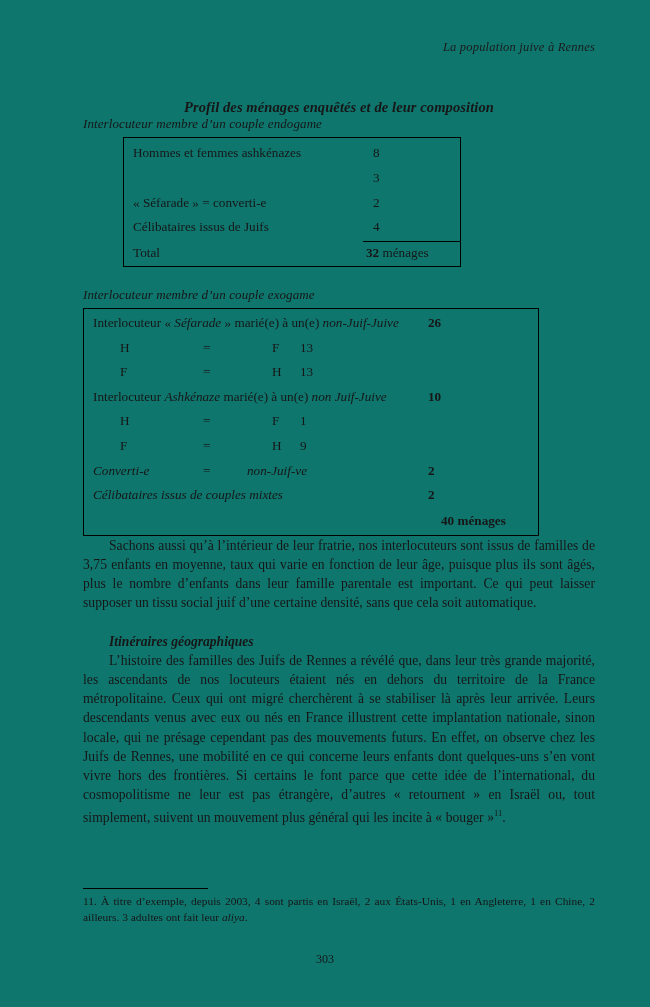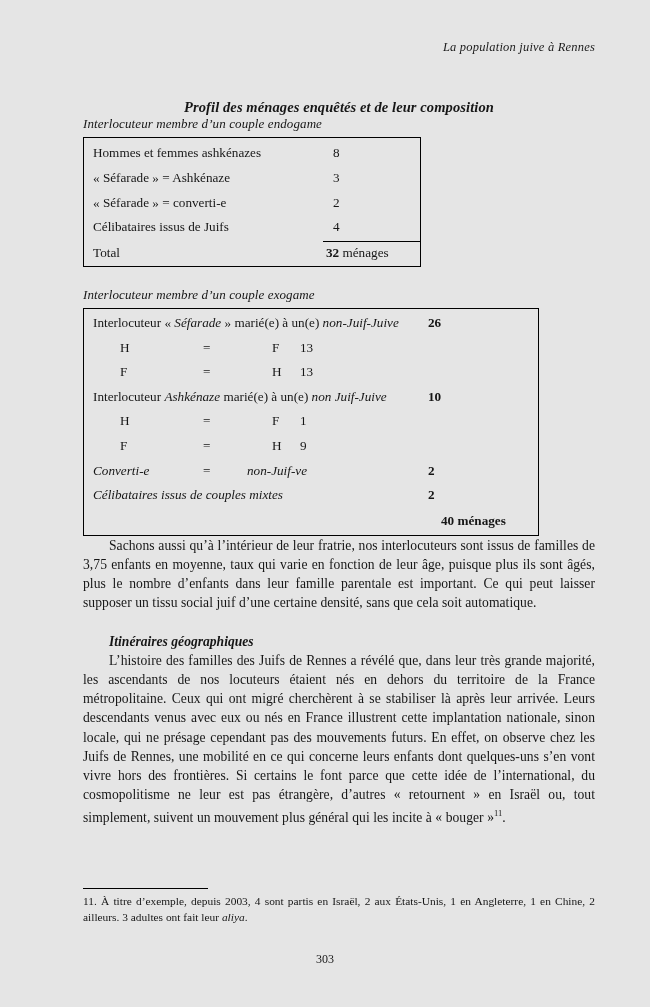--- a/index.html
+++ b/index.html
@@ -4,21 +4,21 @@
 <style>
   html, body {
     margin: 0;
     padding: 0;
     background: #ffffff;
   }
   .page {
     position: relative;
     width: 650px;
     height: 1007px;
-    background: #e5e5e5;
+    background: #0f766e;
     font-family: "Liberation Serif", "DejaVu Serif", serif;
     color: #161616;
     overflow: hidden;
   }
 
   
   .running-head {
     position: absolute;
     top: 40px;
     right: 55px;
@@ -52,21 +52,21 @@
     letter-spacing: 0.1px;
   }
   .table-caption.second { margin-top: 20px; }
 
   
   .tbl {
     border: 1.6px solid #000;
     box-sizing: border-box;
     font-size: 13.2px;
   }
-  .tbl-1 { width: 338px; }
+  .tbl-1 { width: 338px; margin-left: 40px; }
   .tbl-2 { width: 456px; }
 
   .row {
     position: relative;
     display: block;
     height: 24.6px;
     line-height: 24.6px;
     white-space: nowrap;
   }
   .tbl-1 .row { height: 24.8px; line-height: 24.8px; }
@@ -179,21 +179,20 @@
     <div class="section-title">Profil des ménages enquêtés et de leur composition</div>
 
     <div class="table-caption">Interlocuteur membre d’un couple endogame</div>
 
     <div class="tbl tbl-1">
       <div class="row">
         <span class="cell-label">Hommes et femmes ashkénazes</span>
         <span class="cell-num">8</span>
       </div>
       <div class="row">
-        <span class="cell-label">« Séfarade » = Ashkénaze</span>
         <span class="cell-num">3</span>
       </div>
       <div class="row">
         <span class="cell-label">« Séfarade » = converti-e</span>
         <span class="cell-num">2</span>
       </div>
       <div class="row">
         <span class="cell-label">Célibataires issus de Juifs</span>
         <span class="cell-num">4</span>
       </div>

